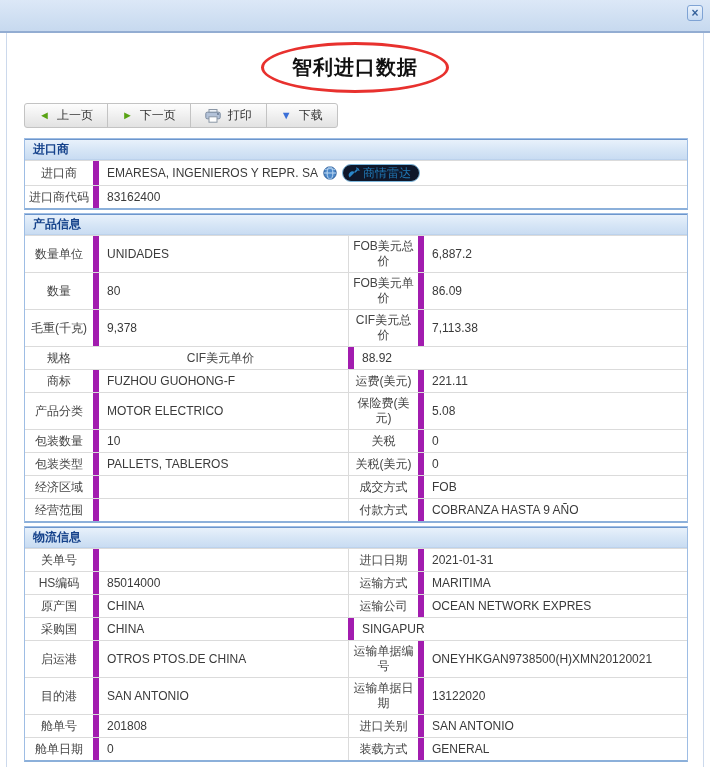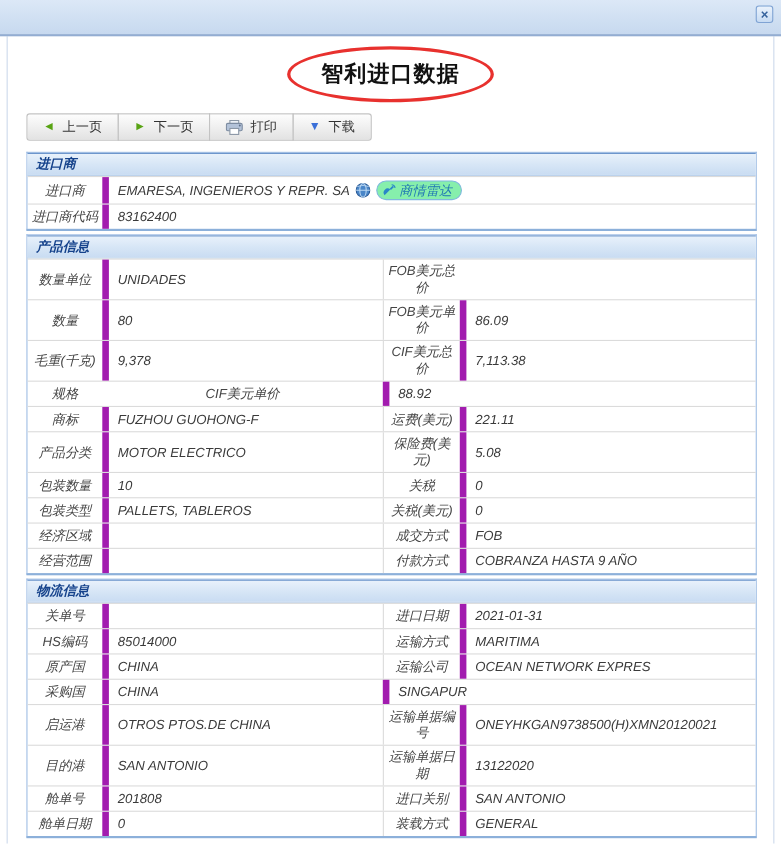--- a/index.html
+++ b/index.html
@@ -62,21 +62,20 @@
   .tb-icon{ font-size:11px; line-height:11px; }
   .arrow-left-icon,.arrow-right-icon{ color:#58a313; }
   .down-arrow-icon{ color:#3a6fd8; }
   
   .sections{ margin:0 0 0 17px; width:664px; }
   .section{
     border:1px solid #9ebde4;
     border-bottom:2px solid #8cb0da;
     margin-top:3px;
     background:#fff;
-    font-style:italic;
   }
   .section:first-child{ margin-top:0; }
   .section-header{
     height:19px; line-height:19px;
     padding-left:8px;
     font-weight:bold; color:#15428b;
     background:linear-gradient(180deg,#e8f1fb 0%,#d7e6f6 50%,#c9dcf2 100%);
     border-top:1px solid #6d96cc;
     border-bottom:1px solid #bcd2ec;
   }
@@ -105,21 +104,21 @@
   }
   .trow .lbl:nth-child(3){ border-left:1px solid #dbdbdb; }
   .val.wide{ grid-column:2 / 5; }
   .vtext{ white-space:pre-wrap; }
   
   .icon-wrap{ display:inline-flex; align-items:center; }
   .radar-badge{
     display:inline-flex; align-items:center; gap:3px;
     border:1px solid #7fb8dd; border-radius:10px;
     padding:0 8px 0 5px; height:16px;
-    color:#2077b4; cursor:pointer; background:#86efac;
+    color:#2077b4; cursor:pointer; background:#0f172a;
   }
 </style>
 </head>
 <body>
 
 <div class="titlebar">
   <div class="close-btn">×</div>
 </div>
 
 <div class="panel">
@@ -190,20 +189,23 @@
         </div>
       </div>
       <div class="section">
         <div class="section-header">产品信息</div>
         <div class="trow">
           <div class="cell lbl">数量单位</div>
           <div class="cell val">
             <span class="vtext">UNIDADES</span>
           </div>
           <div class="cell lbl">FOB美元总价</div>
+          <div class="cell val">
+            <span class="vtext">6,887.2</span>
+          </div>
         </div>
         <div class="trow">
           <div class="cell lbl">数量</div>
           <div class="cell val">
             <span class="vtext">80</span>
           </div>
           <div class="cell lbl">FOB美元单价</div>
           <div class="cell val">
             <span class="vtext">86.09</span>
           </div>

